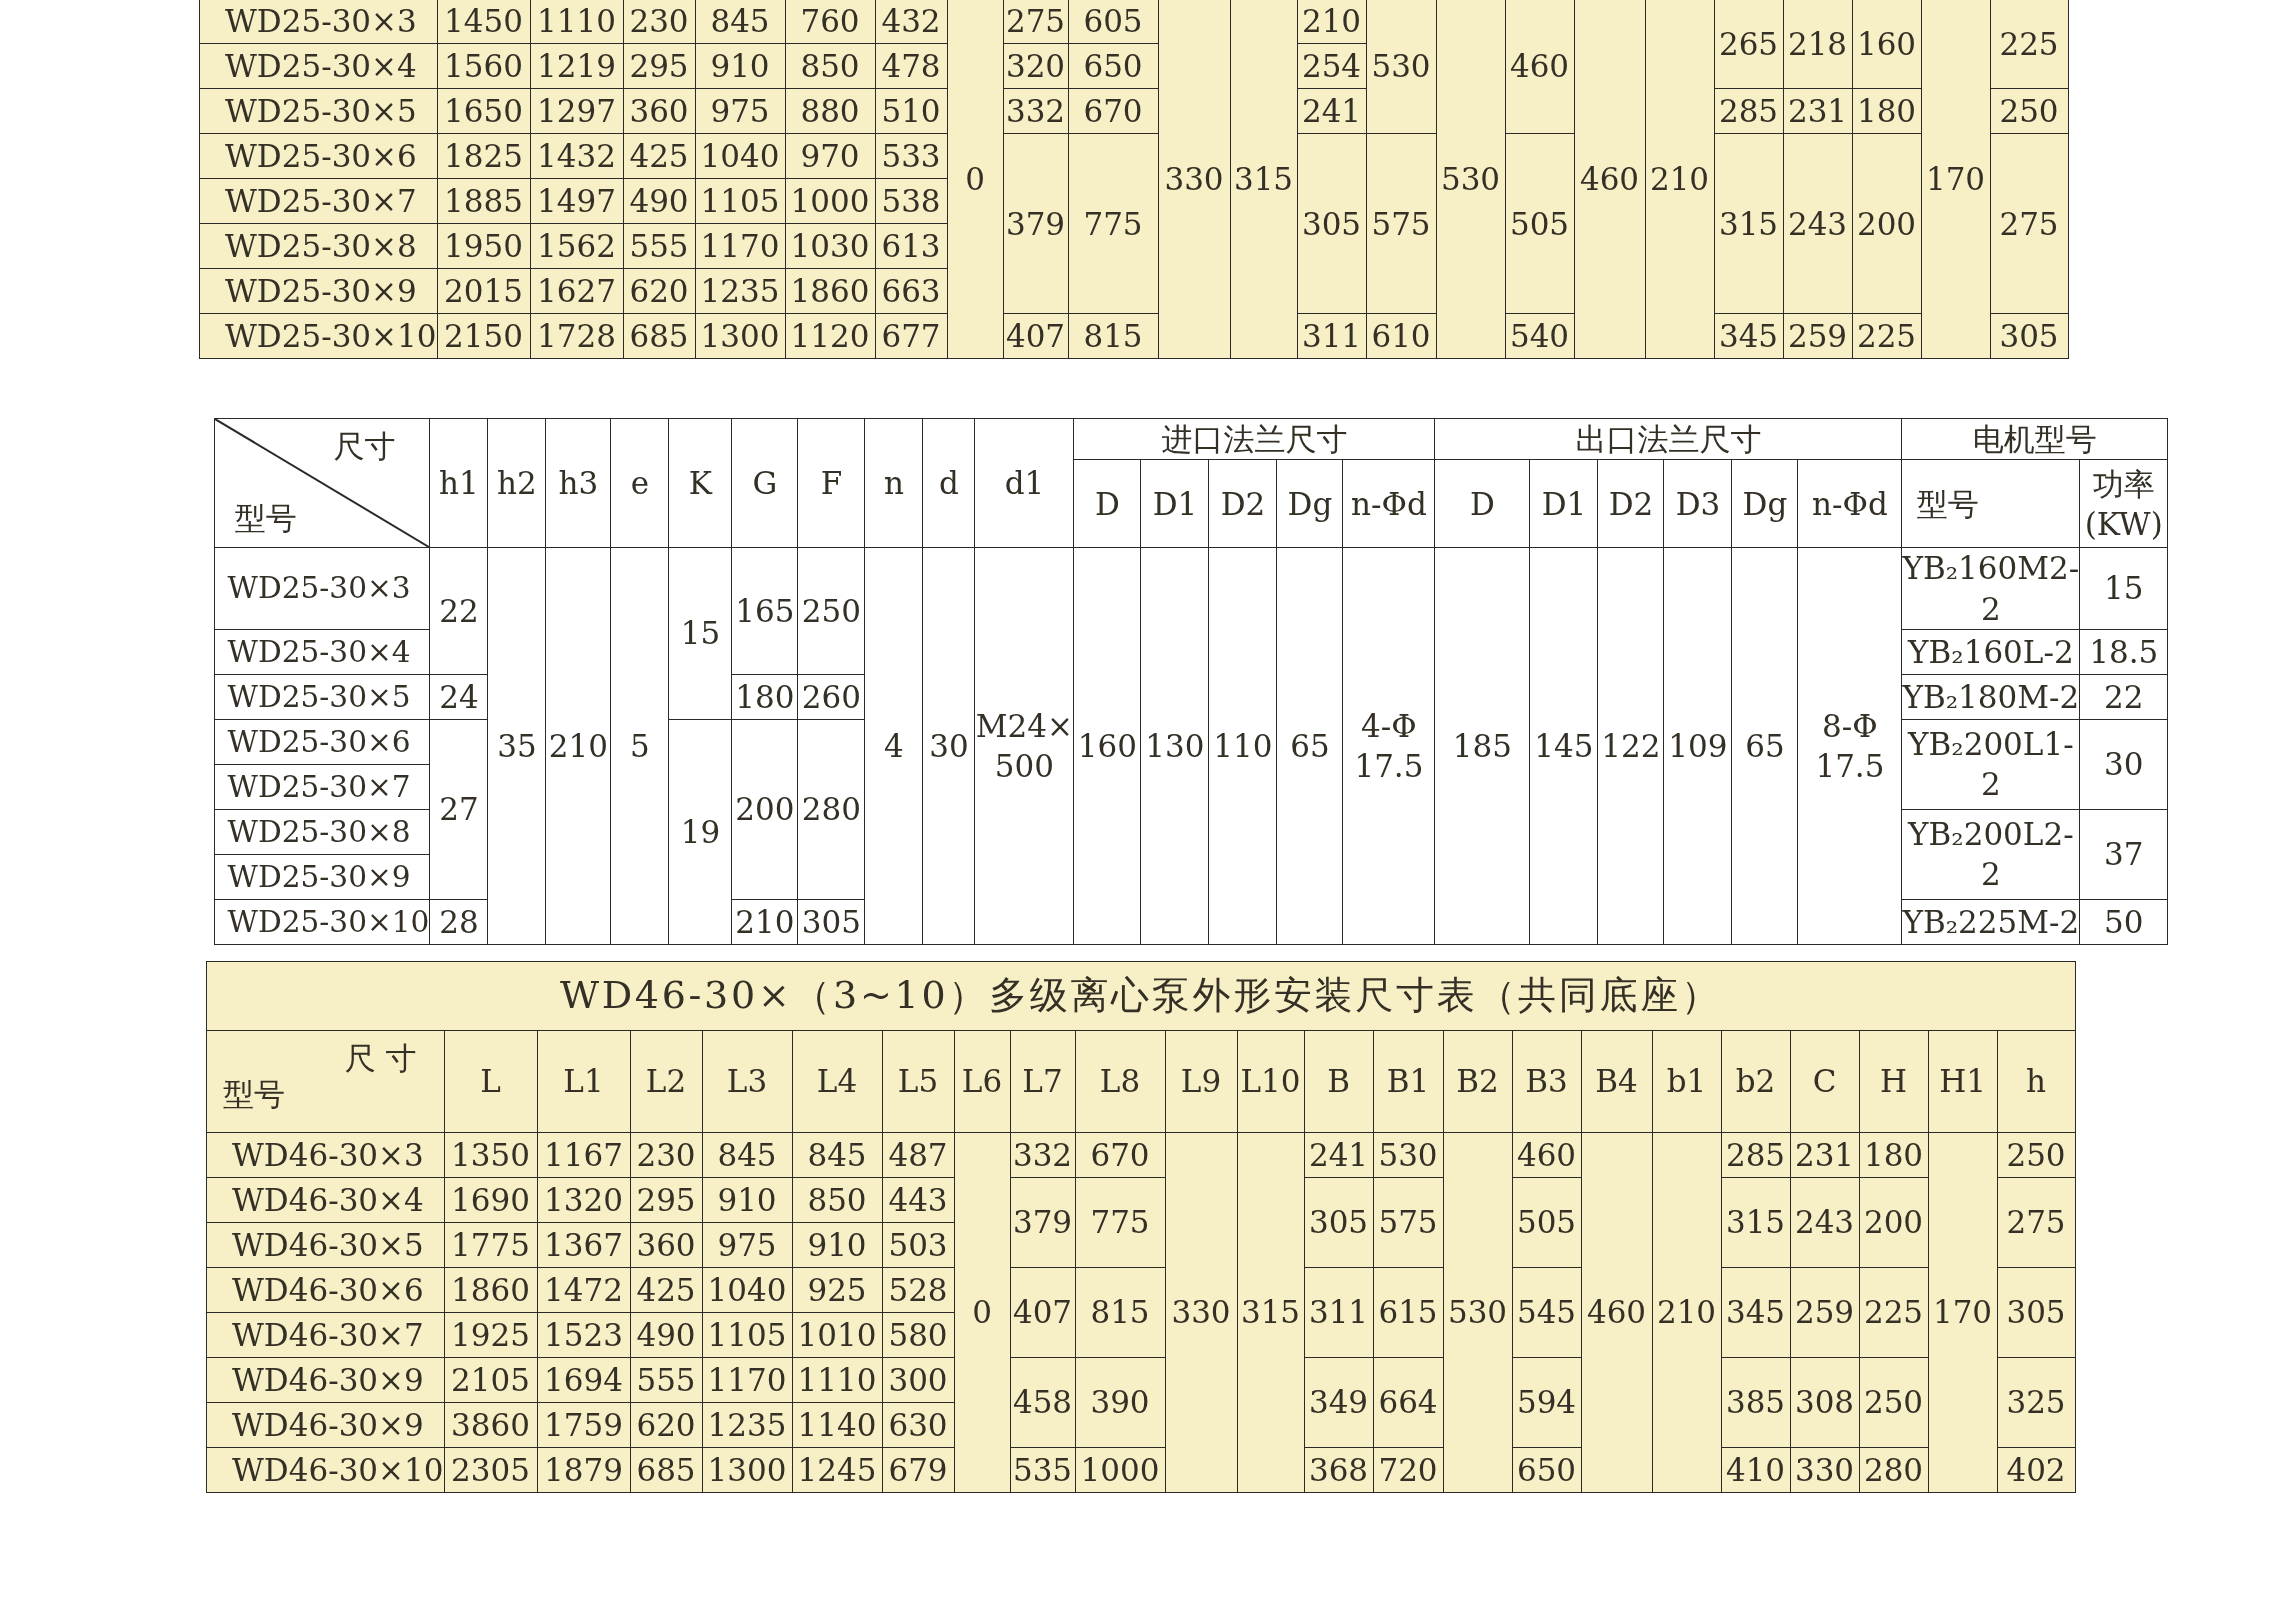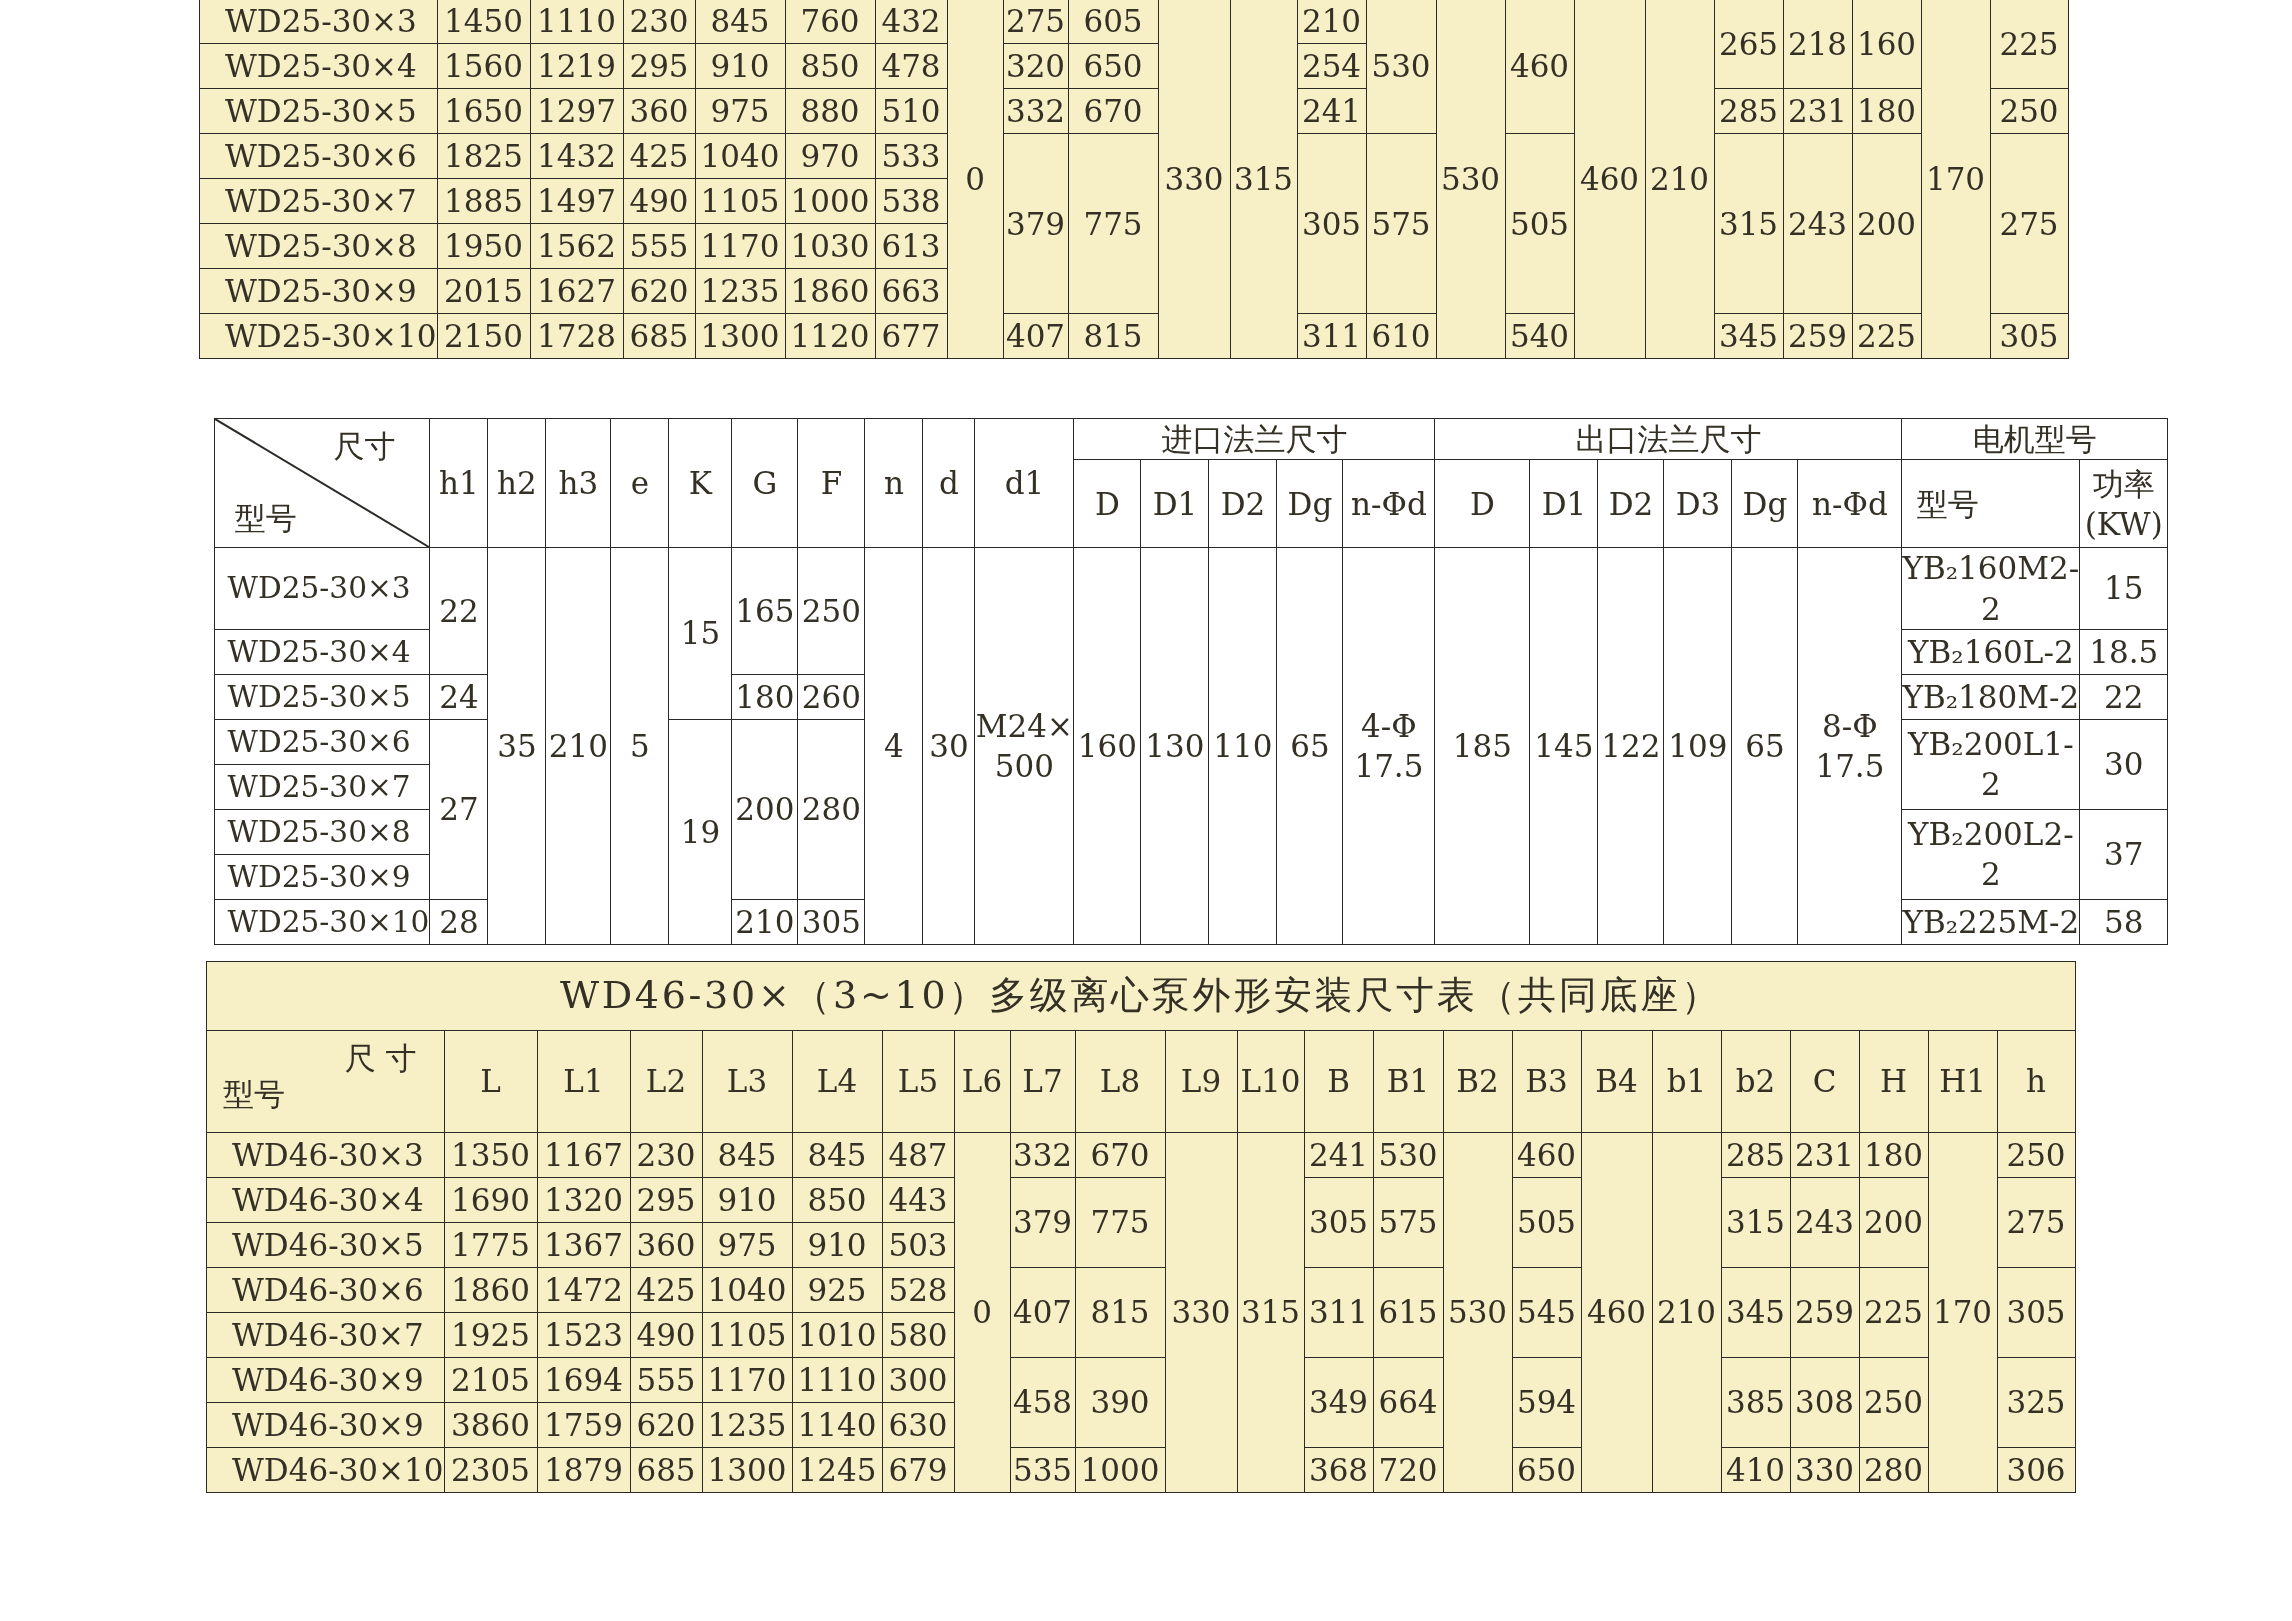--- a/index.html
+++ b/index.html
@@ -312,21 +312,21 @@
         </tr>
         <tr>
           <td class="model">WD25-30×9</td>
         </tr>
         <tr>
           <td class="model">WD25-30×10</td>
           <td>28</td>
           <td>210</td>
           <td>305</td>
           <td>YB₂225M-2</td>
-          <td>58</td>
+          <td>50</td>
         </tr>
       </tbody>
     </table>
   </div>
 <div class="twrap" id="t-bot">
     <table class="cream">
       <colgroup>
         <col style="width: 226px;">
         <col style="width: 93px;">
         <col style="width: 93px;">
@@ -495,18 +495,18 @@
           <td>1245</td>
           <td>679</td>
           <td>535</td>
           <td>1000</td>
           <td>368</td>
           <td>720</td>
           <td>650</td>
           <td>410</td>
           <td>330</td>
           <td>280</td>
-          <td>306</td>
+          <td>402</td>
         </tr>
       </tbody>
     </table>
   </div>
 
 
 </body></html>

